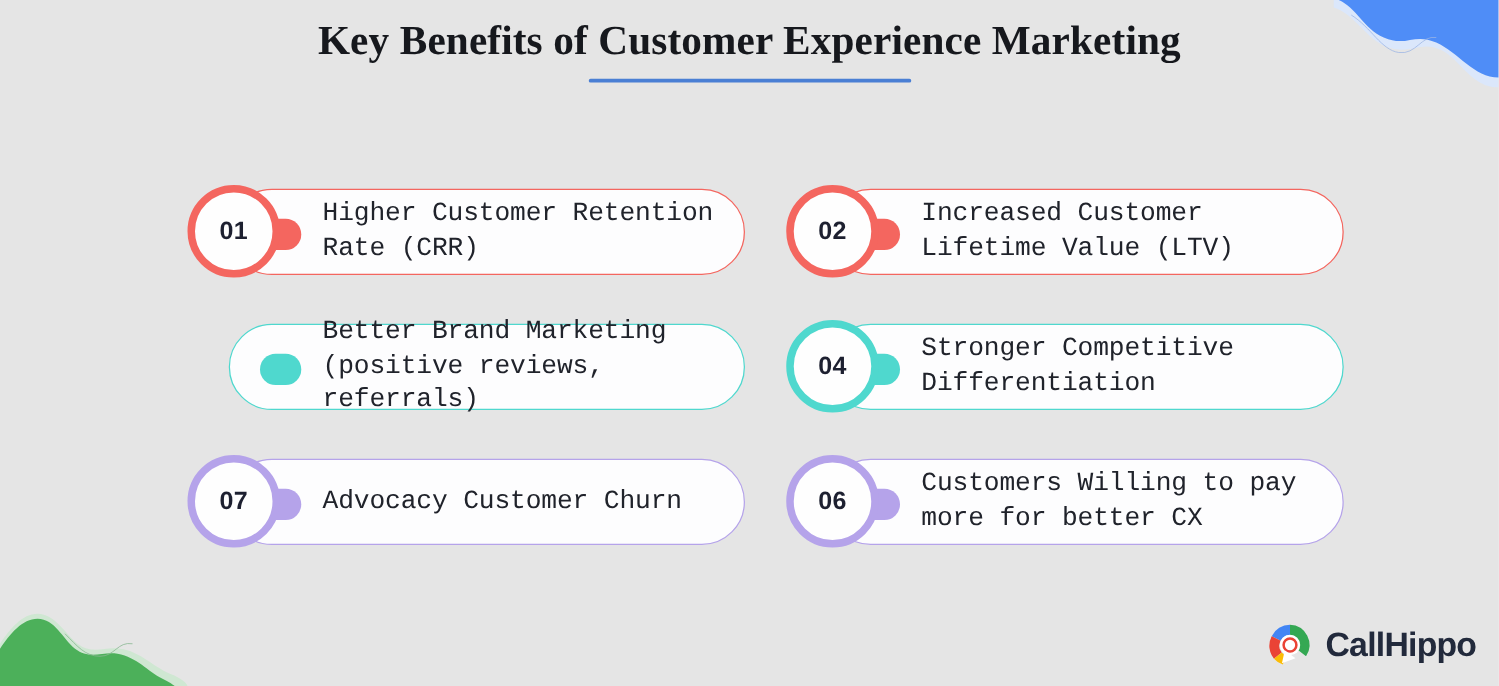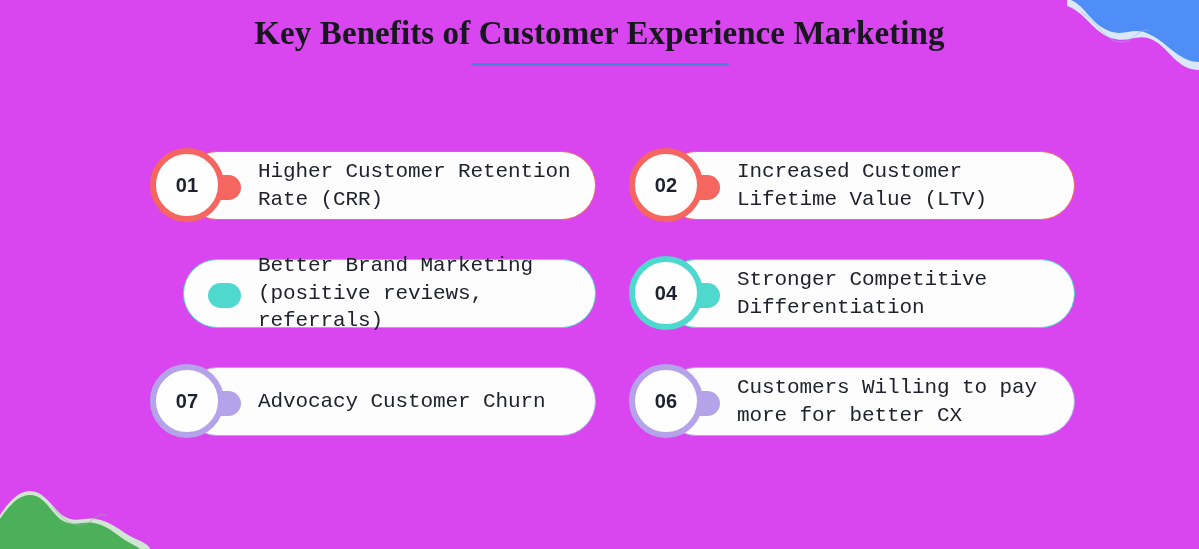--- a/index.html
+++ b/index.html
@@ -10,21 +10,21 @@
     width: 1199px;
     height: 549px;
     background: #f4f7fc;
     font-family: "Liberation Sans", sans-serif;
     overflow: hidden;
   }
   #stage {
     position: relative;
     width: 1199px;
     height: 549px;
-    background: #d946ef;
+    background: #e5e5e5;
     overflow: hidden;
   }
 
   
   .deco {
     position: absolute;
     pointer-events: none;
   }
   #deco-top-right {
     top: 0;
@@ -253,14 +253,27 @@
       <div class="card-circle">
         <span class="card-number">06</span>
       </div>
       <div class="card-text">
         <span class="card-label">Customers Willing to pay more for better CX</span>
       </div>
     </div>
 
   </div>
 
+  <div id="logo">
+    <svg id="logo-mark" viewBox="0 0 40 40">
+
+      <path d="M20 3 A17 17 0 0 0 4.6 12.6 L12.2 16.4 A8.6 8.6 0 0 1 20 11.6 Z" fill="#4285f4"></path>
+      <path d="M4.6 12.6 A17 17 0 0 0 6.5 31.5 L13 26.3 A8.6 8.6 0 0 1 12.2 16.4 Z" fill="#ea4335"></path>
+      <path d="M20 3 A17 17 0 0 1 33.5 29.5 L27 24.5 A8.6 8.6 0 0 0 20 11.6 Z" fill="#34a853"></path>
+      <path d="M6.5 31.5 A17 17 0 0 0 14 36.4 L16.5 28.6 A8.6 8.6 0 0 1 13 26.3 Z" fill="#fbbc05"></path>
+      <circle cx="20" cy="20" r="8.6" fill="#ffffff"></circle>
+      <circle cx="20" cy="20" r="5.4" fill="none" stroke="#ea4335" stroke-width="2.1"></circle>
+      <path d="M15.6 24.4 L13.2 35.4 L24.6 31.2 Z" fill="#ffffff"></path>
+    </svg>
+    <span id="logo-text">CallHippo</span>
+  </div>
 
 </div>
 
 </body></html>

